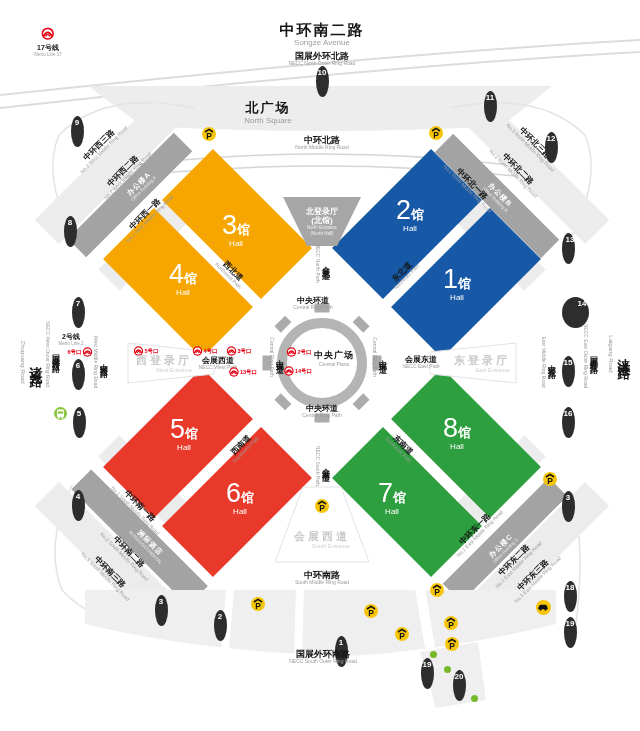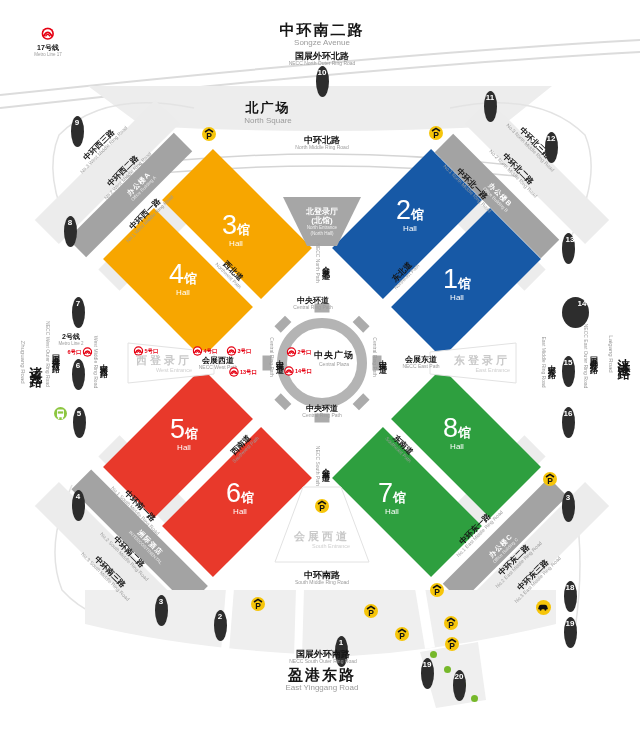--- a/index.html
+++ b/index.html
@@ -133,24 +133,20 @@
     <span class="en">NECC North Outer Ring Road</span>
   </div>
   <div class="rl lg ctr" id="t-north-square">
     <span class="zh">北广场</span>
     <span class="en">North Square</span>
   </div>
   <div class="rl md ctr" id="t-outer-south">
     <span class="zh">国展外环南路</span>
     <span class="en">NECC South Outer Ring Road</span>
   </div>
-  <div class="rl xl ctr" id="t-yinggang">
-    <span class="zh">盈港东路</span>
-    <span class="en">East Yinggang Road</span>
-  </div>
 
   <div class="nent ctr" id="ent-north">
     <span class="zh">北登录厅</span>
     <span class="zh">(北馆)</span>
     <span class="en">North Entrance</span>
     <span class="en">(North Hall)</span>
   </div>
   <div class="ent ctr" id="ent-west">
     <span class="zh">西登录厅</span>
     <span class="en">West Entrance</span>

